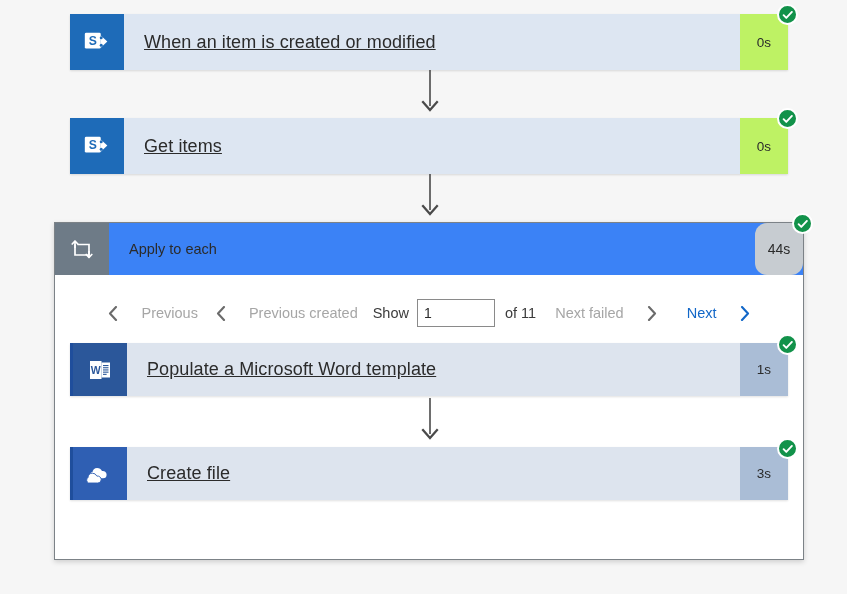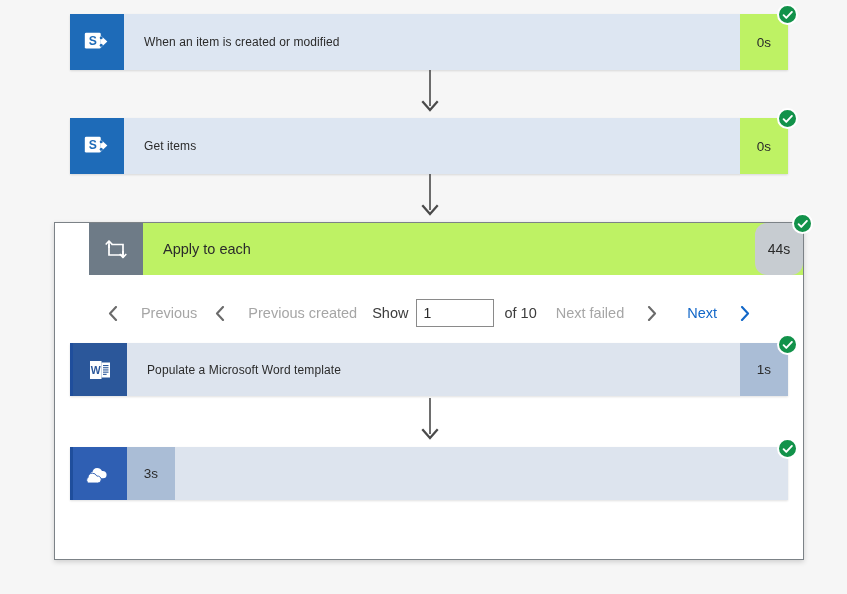--- a/index.html
+++ b/index.html
@@ -29,24 +29,25 @@
     flex: 0 0 54px;
     display: flex;
     align-items: center;
     justify-content: center;
   }
   .card .card-title {
     flex: 1 1 auto;
     display: flex;
     align-items: center;
     padding-left: 20px;
-    font-size: 12px;
+    font-size: 18px;
     color: #2b2b2b;
     letter-spacing: 0.1px;
     white-space: nowrap;
+    text-decoration: underline;
   }
   .card .duration {
     flex: 0 0 48px;
     width: 48px;
     display: flex;
     align-items: center;
     justify-content: center;
     font-size: 13.5px;
     color: #2b2b2b;
   }
@@ -108,22 +109,21 @@
     height: 338px;
     background: #ffffff;
     border: 1px solid #7c8287;
     box-sizing: border-box;
     box-shadow: 0 2px 5px rgba(0,0,0,0.16);
   }
   .scope-header {
     display: flex;
     align-items: stretch;
     height: 52px;
-    background: #bef264;
-    margin-left: 34px;
+    background: #3b82f6;
   }
   .scope-header .icon-tile {
     width: 54px;
     flex: 0 0 54px;
     background: #6e7b87;
     display: flex;
     align-items: center;
     justify-content: center;
   }
   .scope-header .card-title {
@@ -281,21 +281,21 @@
             <path d="M8 1 L2 7.5 L8 14" stroke="#6b6b6b" stroke-width="2.1" fill="none" stroke-linecap="round" stroke-linejoin="round"></path>
           </svg>
       </span>
       <span>Previous created</span>
     </span>
 
     <span class="pg-label">Show</span>
 
     <input class="page-input" type="text" value="1" style="">
 
-    <span class="pg-of">of 10</span>
+    <span class="pg-of">of 11</span>
 
     <span class="pg-btn disabled">
       <span>Next failed</span>
       <span class="chev">
         <svg width="10" height="15" viewBox="0 0 10 15">
             <path d="M2 1 L8 7.5 L2 14" stroke="#6b6b6b" stroke-width="2.1" fill="none" stroke-linecap="round" stroke-linejoin="round"></path>
           </svg>
       </span>
     </span>
 
@@ -347,19 +347,20 @@
   </svg>
 </div>
 
 <div class="card inner" style="top:447px;">
   <div class="icon-tile" style="background:#2f5fb3;">
     <svg width="34" height="26" viewBox="0 0 34 26" aria-hidden="true">
       <path d="M9.5 11.5 a4.6 4.6 0 0 1 4.6-4.6 a5.4 5.4 0 0 1 4.9 3.1 a3.8 3.8 0 0 1 4.6 3.7 a3.6 3.6 0 0 1 -3.6 3.6 H10 a3.4 3.4 0 0 1 -0.5 -6.6 Z" fill="#ffffff"></path>
       <path d="M5 16.5 a4.3 4.3 0 0 1 4.3 -4.3 a5 5 0 0 1 4.6 2.9 a3.6 3.6 0 0 1 4.3 3.5 a3.4 3.4 0 0 1 -3.4 3.4 H5.5 a3.2 3.2 0 0 1 -0.5 -5.5 Z" fill="#ffffff" stroke="#2f5fb3" stroke-width="0.9"></path>
     </svg>
   </div>
+  <div class="card-title">Create file</div>
   <div class="duration">3s</div>
 </div>
 <div class="status-badge" style="left:777px; top:438px;">
   <svg width="12" height="12" viewBox="0 0 12 12">
       <path d="M1.6 6.2 L4.3 8.9 L9.9 2.9" stroke="#ffffff" stroke-width="1.9" fill="none" stroke-linecap="round" stroke-linejoin="round"></path>
     </svg>
 </div>
 
 </body></html>

